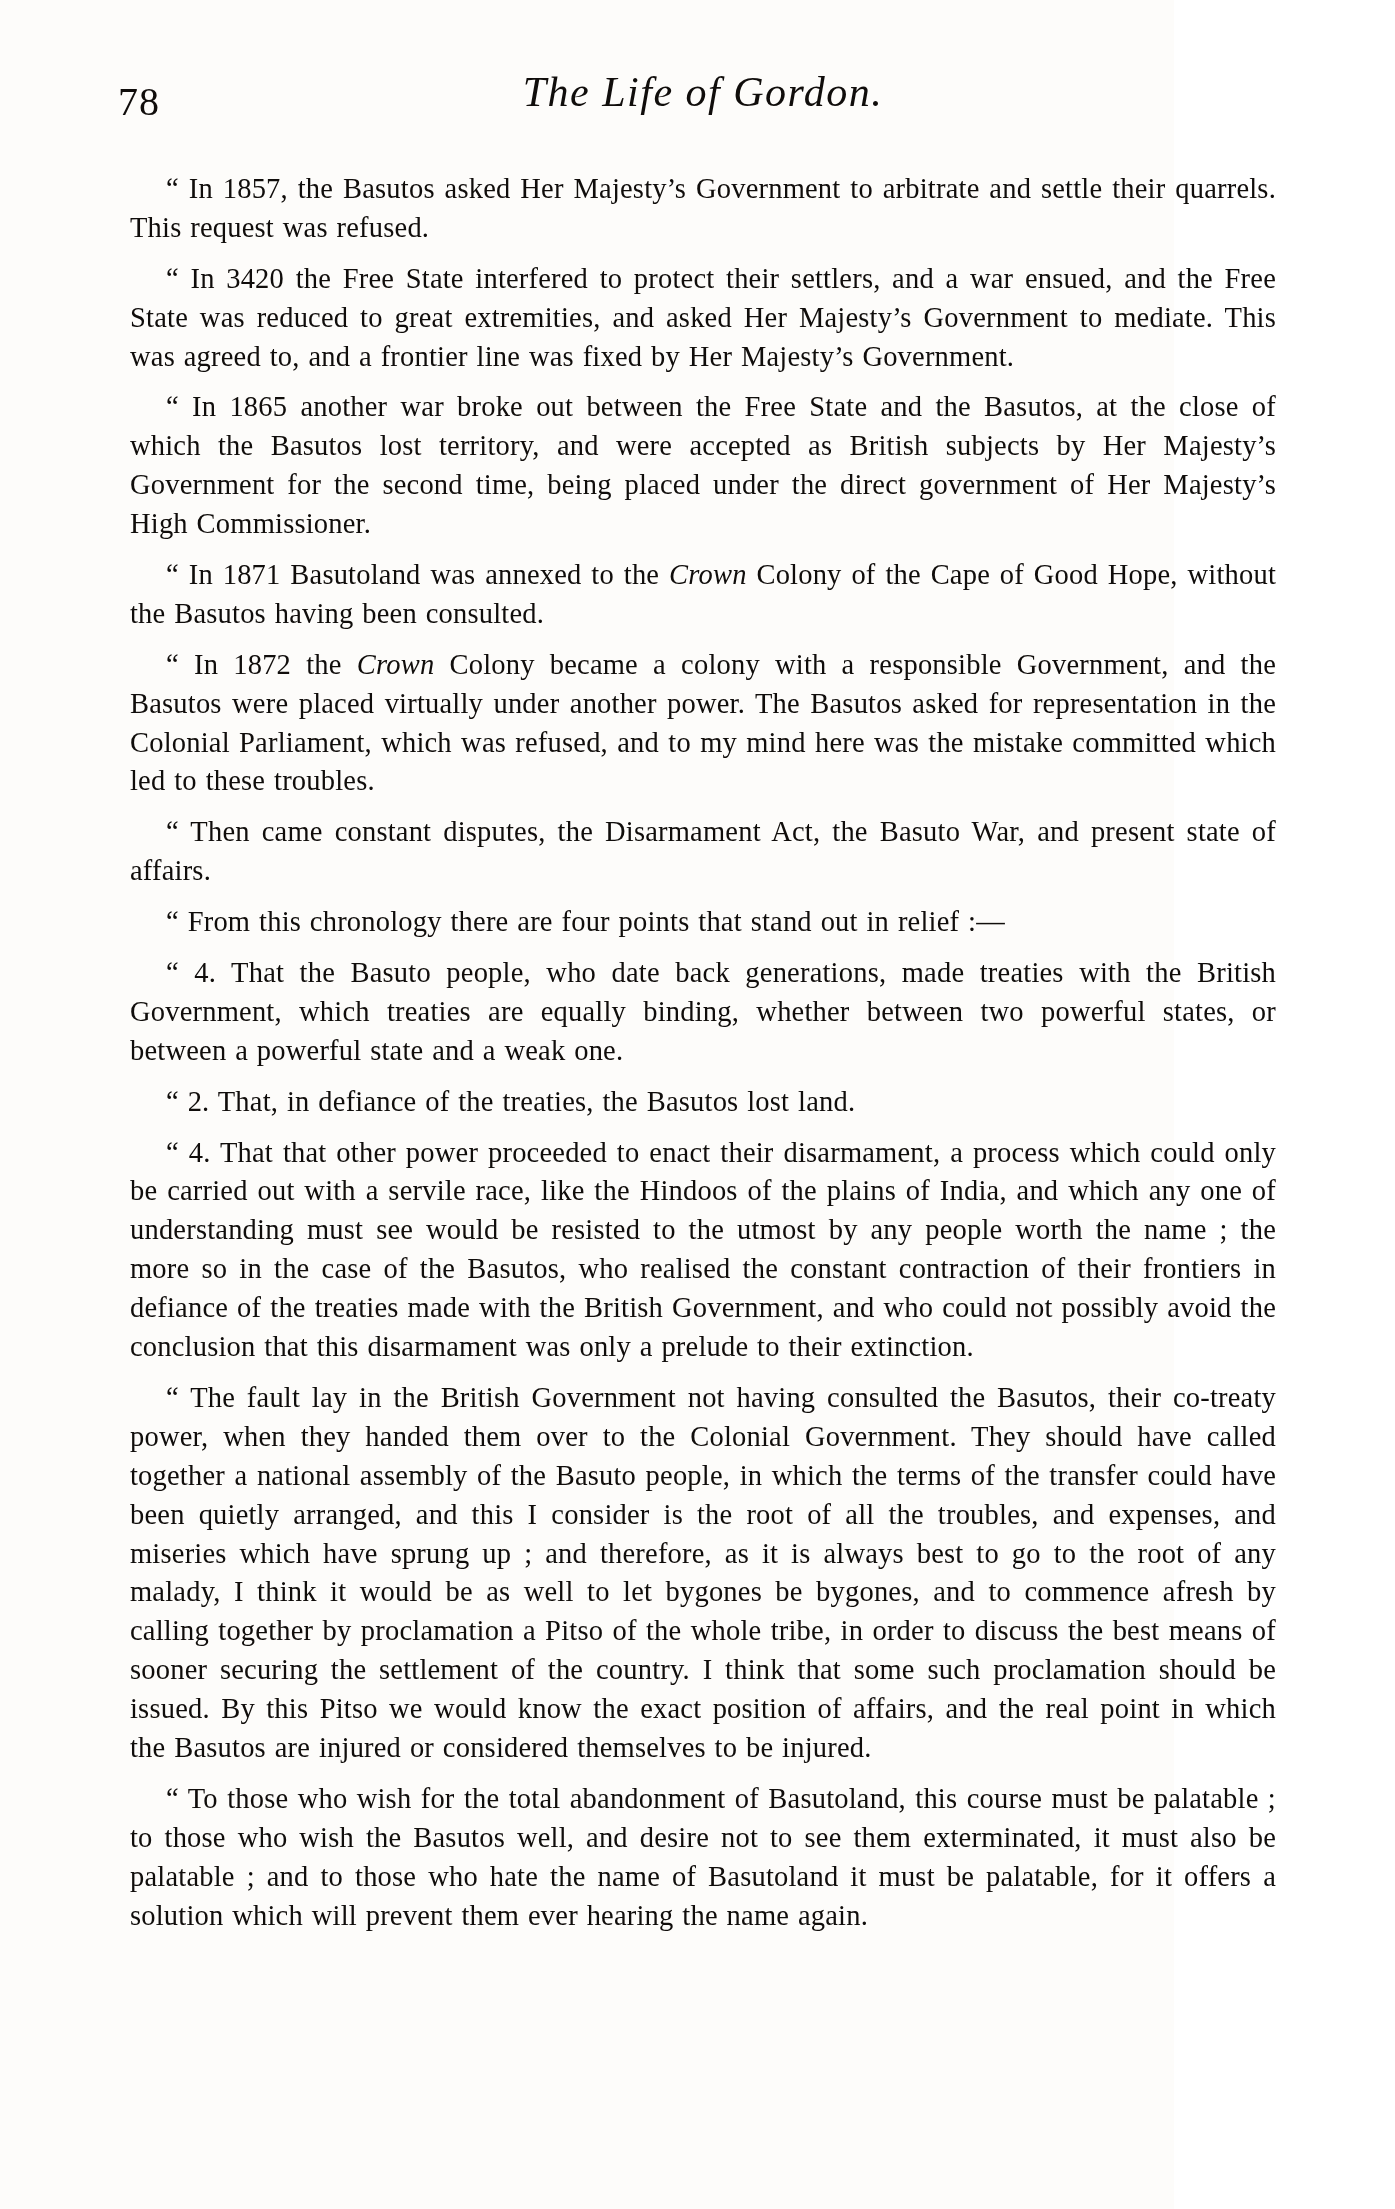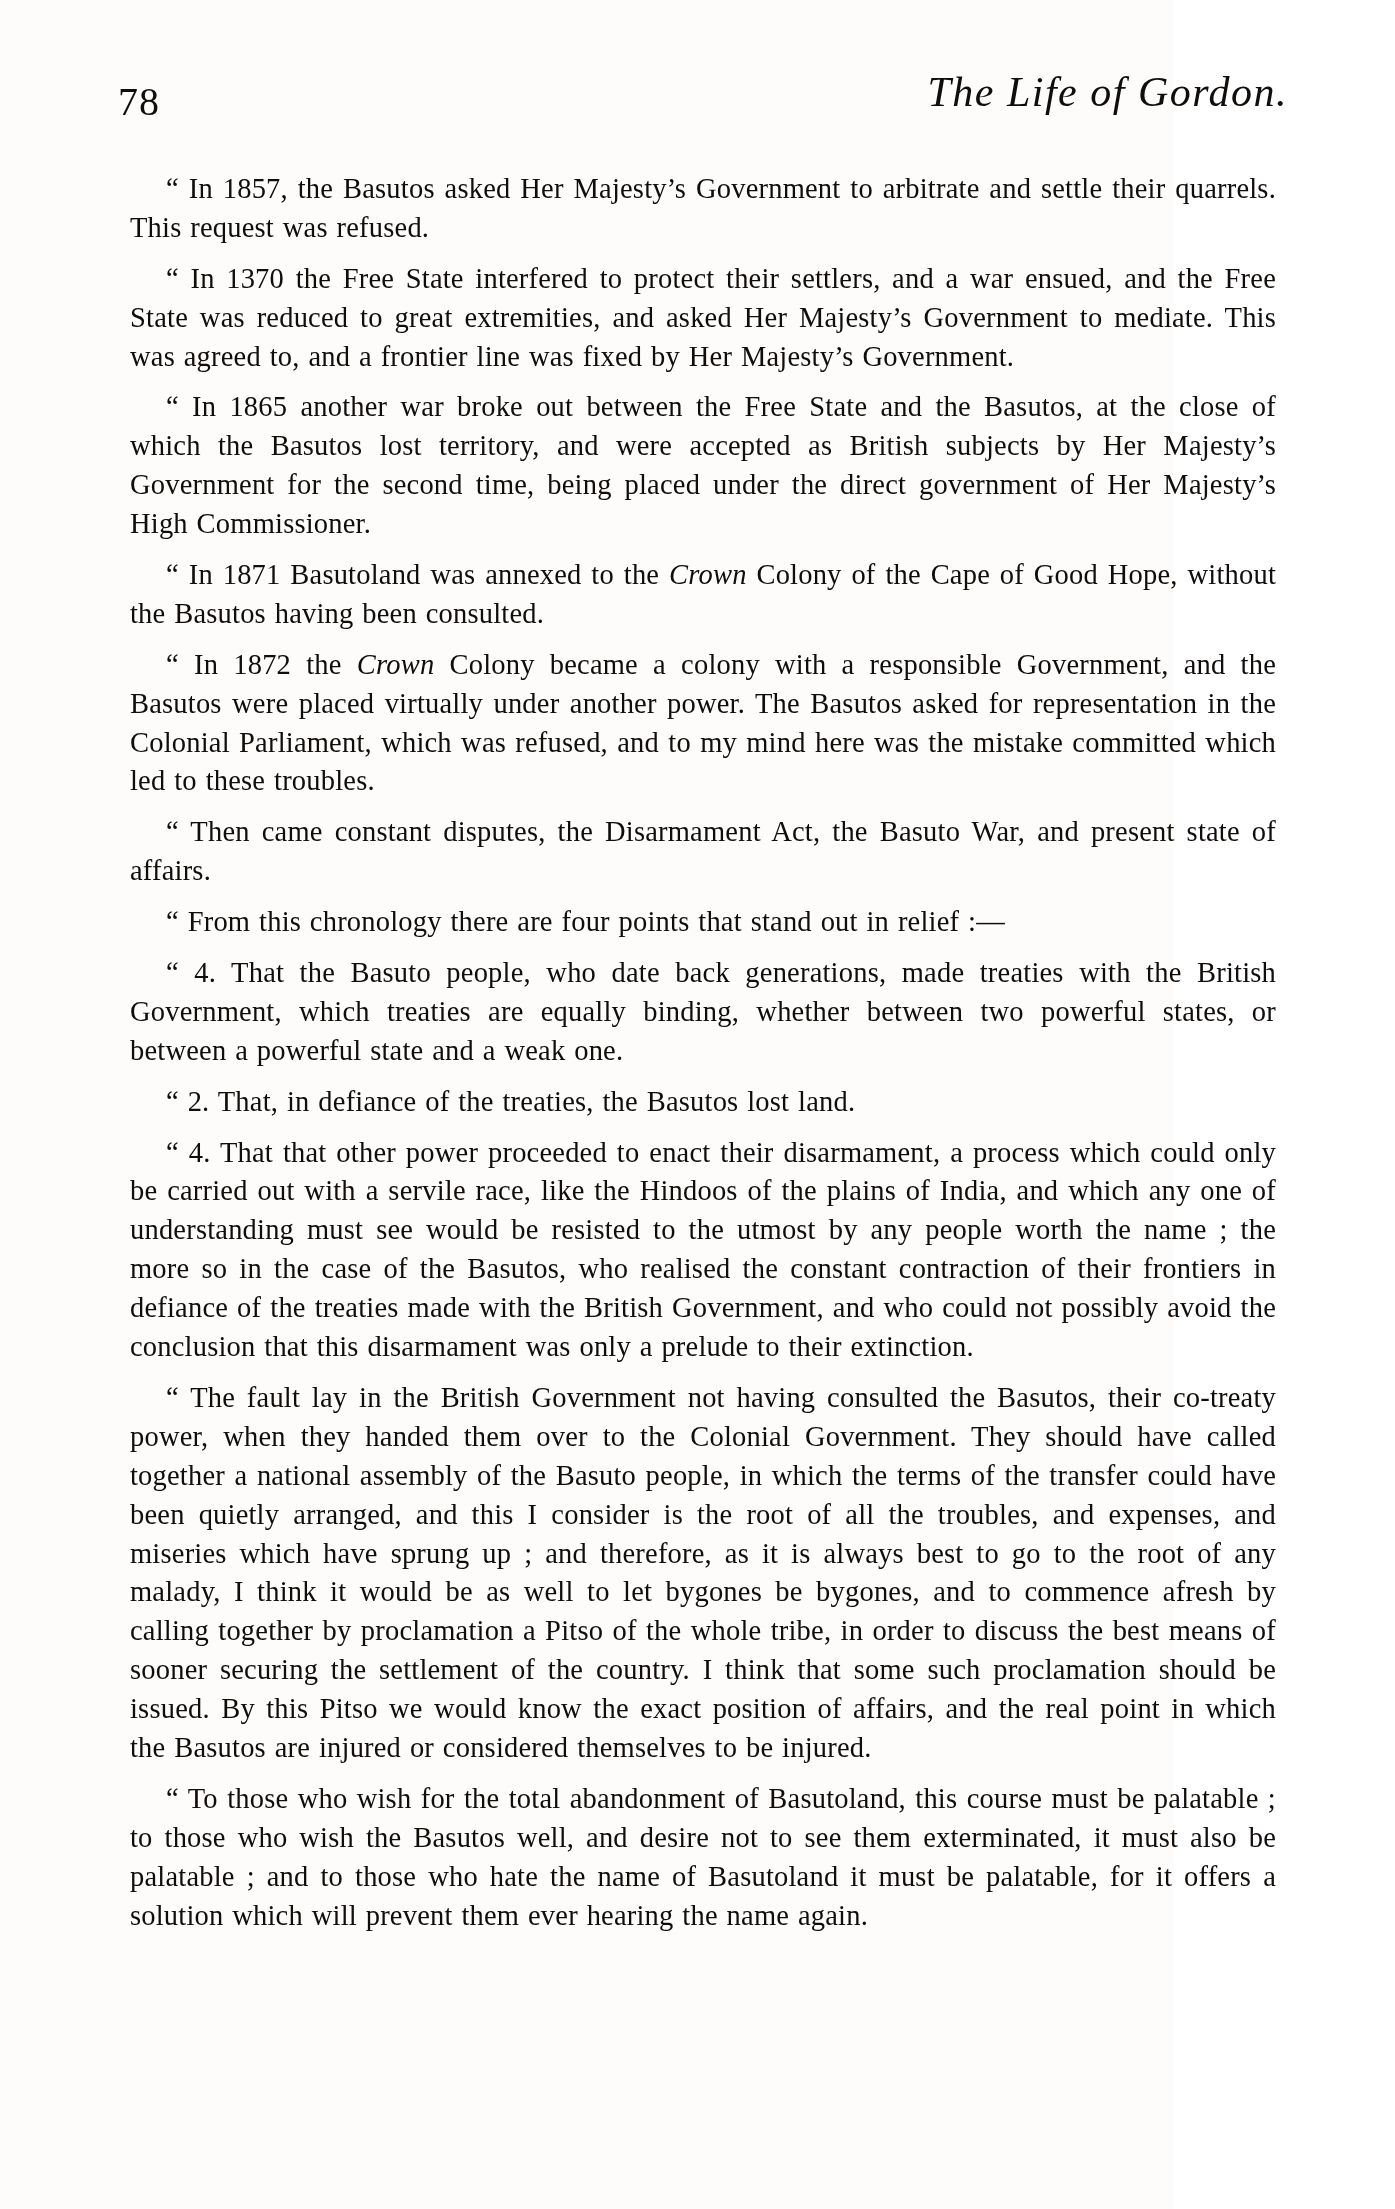--- a/index.html
+++ b/index.html
@@ -36,21 +36,21 @@
     top: 18px;
     font-size: 40px;
     letter-spacing: 1px;
     font-family: "Liberation Serif", serif;
   }
   .running-title {
     position: absolute;
     left: 0;
     right: 0;
     top: 8px;
-    text-align: right;
+    text-align: center;
     font-style: italic;
     font-size: 42px;
     letter-spacing: 1.5px;
   }
   .body-text {
     margin-top: 14px;
     font-size: 28.5px;
     line-height: 1.365;
     text-align: justify;
     text-justify: inter-word;
@@ -69,21 +69,21 @@
 <div class="page">
   <div class="page-inner">
 
     <div class="header">
       <div class="folio">78</div>
       <div class="running-title">The Life of Gordon.</div>
     </div>
 
     <div class="body-text">
       <p>“ In 1857, the Basutos asked Her Majesty’s Government to arbitrate and settle their quarrels.   This request was refused.</p>
-      <p>“ In 1370 the Free State interfered to protect their settlers, and a war ensued, and the Free State was reduced to great extremities, and asked Her Majesty’s Government to mediate.   This was agreed to, and a frontier line was fixed by Her Majesty’s Government.</p>
+      <p>“ In 3420 the Free State interfered to protect their settlers, and a war ensued, and the Free State was reduced to great extremities, and asked Her Majesty’s Government to mediate.   This was agreed to, and a frontier line was fixed by Her Majesty’s Government.</p>
       <p>“ In 1865 another war broke out between the Free State and the Basutos, at the close of which the Basutos lost territory, and were accepted as British subjects by Her Majesty’s Government for the second time, being placed under the direct government of Her Majesty’s High Commissioner.</p>
       <p>“ In 1871 Basutoland was annexed to the <i>Crown</i> Colony of the Cape of Good Hope, without the Basutos having been consulted.</p>
       <p>“ In 1872 the <i>Crown</i> Colony became a colony with a responsible Government, and the Basutos were placed virtually under another power.   The Basutos asked for representation in the Colonial Parliament, which was refused, and to my mind here was the mistake committed which led to these troubles.</p>
       <p>“ Then came constant disputes, the Disarmament Act, the Basuto War, and present state of affairs.</p>
       <p>“ From this chronology there are four points that stand out in relief :—</p>
       <p>“ 4.  That the Basuto people, who date back generations, made treaties with the British Government, which treaties are equally binding, whether between two powerful states, or between a powerful state and a weak one.</p>
       <p>“ 2.  That, in defiance of the treaties, the Basutos lost land.</p>
       <p>“ 4.  That that other power proceeded to enact their disarmament, a process which could only be carried out with a servile race, like the Hindoos of the plains of India, and which any one of understanding must see would be resisted to the utmost by any people worth the name ; the more so in the case of the Basutos, who realised the constant contraction of their frontiers in defiance of the treaties made with the British Government, and who could not possibly avoid the conclusion that this disarmament was only a prelude to their extinction.</p>
       <p>“ The fault lay in the British Government not having consulted the Basutos, their co-treaty power, when they handed them over to the Colonial Government.   They should have called together a national assembly of the Basuto people, in which the terms of the transfer could have been quietly arranged, and this I consider is the root of all the troubles, and expenses, and miseries which have sprung up ; and therefore, as it is always best to go to the root of any malady, I think it would be as well to let bygones be bygones, and to commence afresh by calling together by proclamation a Pitso of the whole tribe, in order to discuss the best means of sooner securing the settlement of the country.   I think that some such proclamation should be issued.   By this Pitso we would know the exact position of affairs, and the real point in which the Basutos are injured or considered themselves to be injured.</p>
       <p>“ To those who wish for the total abandonment of Basutoland, this course must be palatable ; to those who wish the Basutos well, and desire not to see them exterminated, it must also be palatable ; and to those who hate the name of Basutoland it must be palatable, for it offers a solution which will prevent them ever hearing the name again.</p>

